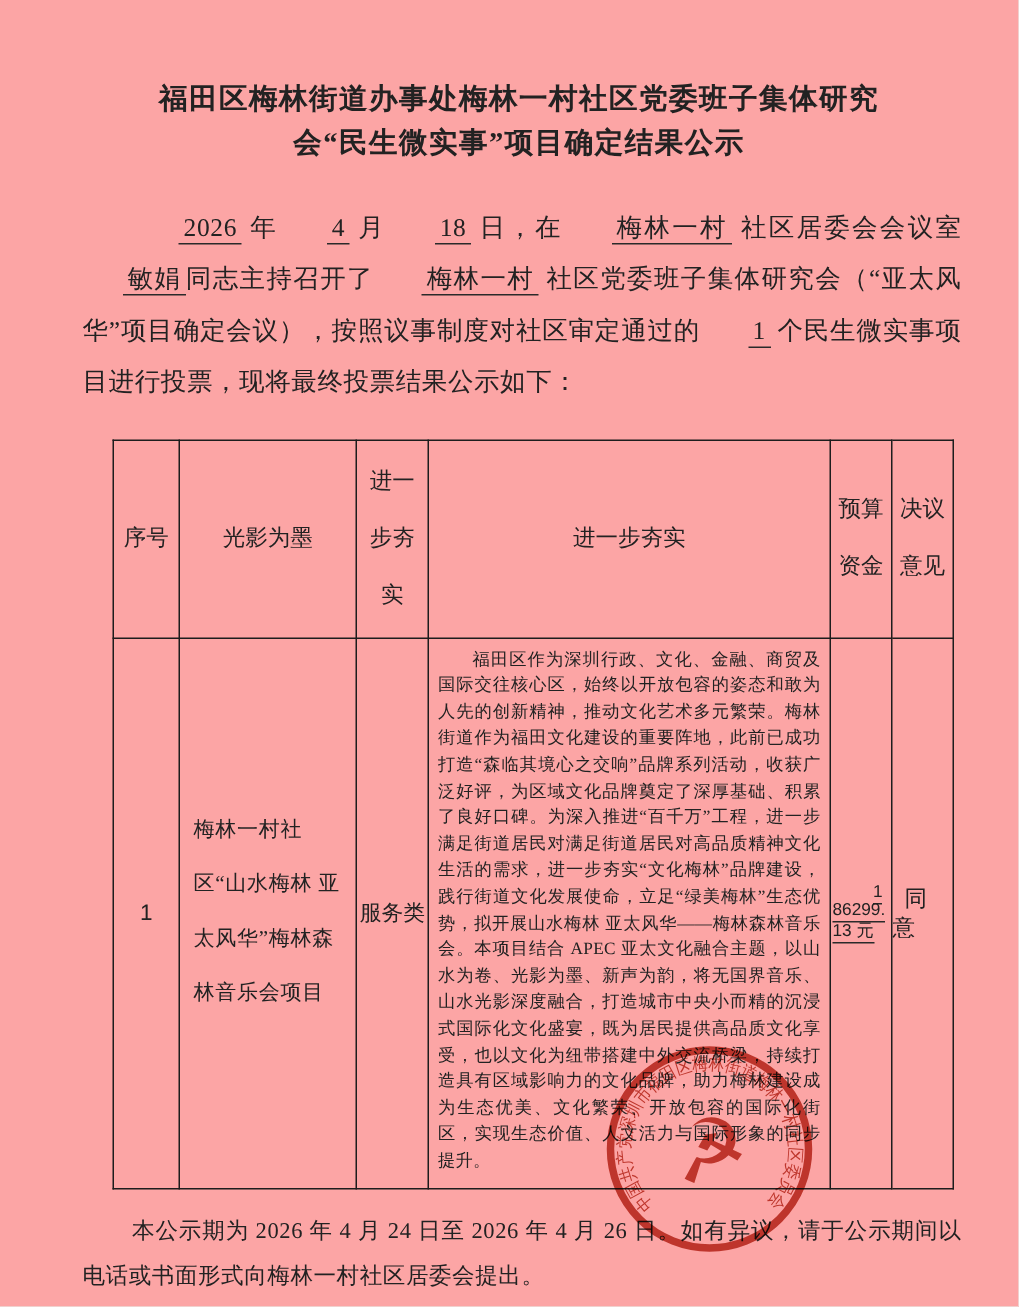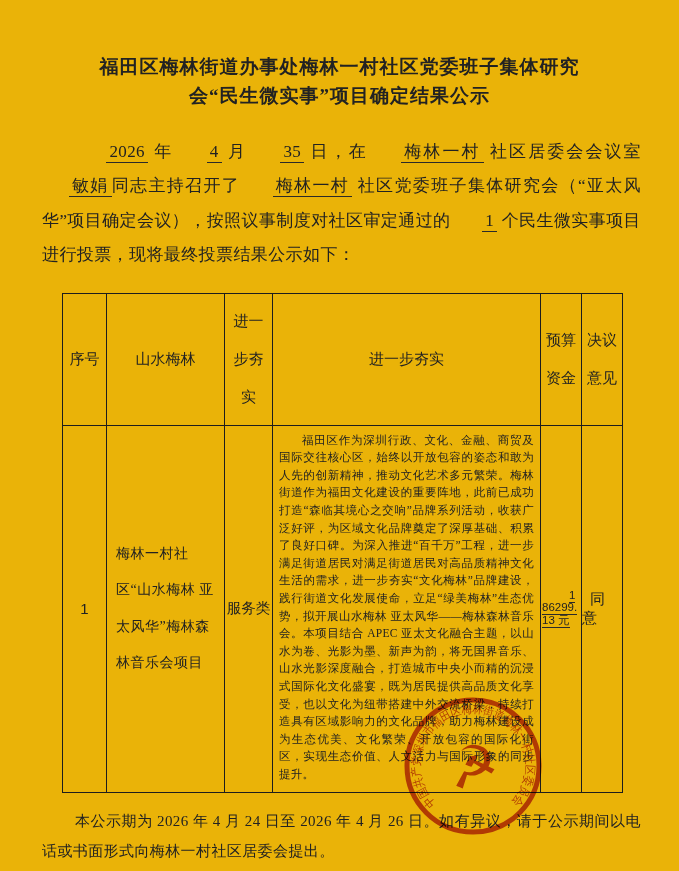--- a/index.html
+++ b/index.html
@@ -1,24 +1,25 @@
 <!DOCTYPE html>
 <html><head>
 <meta charset="utf-8">
 <style>
   * { margin:0; padding:0; box-sizing:border-box; }
   html,body { background:#e8e6e1; }
   .page {
     position:relative;
     width:679px; height:871px;
     margin:0 auto;
-    background:#eab308;
+    background:#fca5a5;
     color:#222;
     font-family:"Liberation Serif","DejaVu Serif",serif;
     overflow:hidden;
+    padding-left:13px;
   }
   .title {
     margin:52px 60px 0 60px;
     text-align:center;
     font-size:19px;
     font-weight:700;
     line-height:1.55;
     letter-spacing:1px;
   }
   .intro {
@@ -96,35 +97,35 @@
 </head>
 <body>
 
 <div class="page">
 
   <div class="title">
     <div>福田区梅林街道办事处梅林一村社区党委班子集体研究</div>
     <div>会“民生微实事”项目确定结果公示</div>
   </div>
 
-  <div class="intro"><span class="u">2026</span><span> 年 </span><span class="u">4</span><span> 月 </span><span class="u">35</span><span> 日，在 </span><span class="u">梅林一村</span><span> 社区居委会会议室 </span><span class="u">敏娟</span><span>同志主持召开了 </span><span class="u">梅林一村</span><span> 社区党委班子集体研究会（“亚太风华”项目确定会议），按照议事制度对社区审定通过的 </span><span class="u">1</span><span> 个民生微实事项目进行投票，现将最终投票结果公示如下：</span></div>
+  <div class="intro"><span class="u">2026</span><span> 年 </span><span class="u">4</span><span> 月 </span><span class="u">18</span><span> 日，在 </span><span class="u">梅林一村</span><span> 社区居委会会议室 </span><span class="u">敏娟</span><span>同志主持召开了 </span><span class="u">梅林一村</span><span> 社区党委班子集体研究会（“亚太风华”项目确定会议），按照议事制度对社区审定通过的 </span><span class="u">1</span><span> 个民生微实事项目进行投票，现将最终投票结果公示如下：</span></div>
 
   <table class="doc-table">
     <colgroup>
       <col class="c-no">
         <col class="c-name">
         <col class="c-cat">
         <col class="c-main">
         <col class="c-bud">
         <col class="c-dec">
     </colgroup>
     <thead>
       <tr>
         <th>序号</th>
-        <th>山水梅林</th>
+        <th>光影为墨</th>
         <th>进一步夯实</th>
         <th>进一步夯实</th>
         <th>预算资金</th>
         <th>决议意见</th>
       </tr>
     </thead>
     <tbody>
       <tr>
         <td class="cell-no">1</td>
         <td class="cell-name">梅林一村社区“山水梅林 亚太风华”梅林森林音乐会项目</td>

